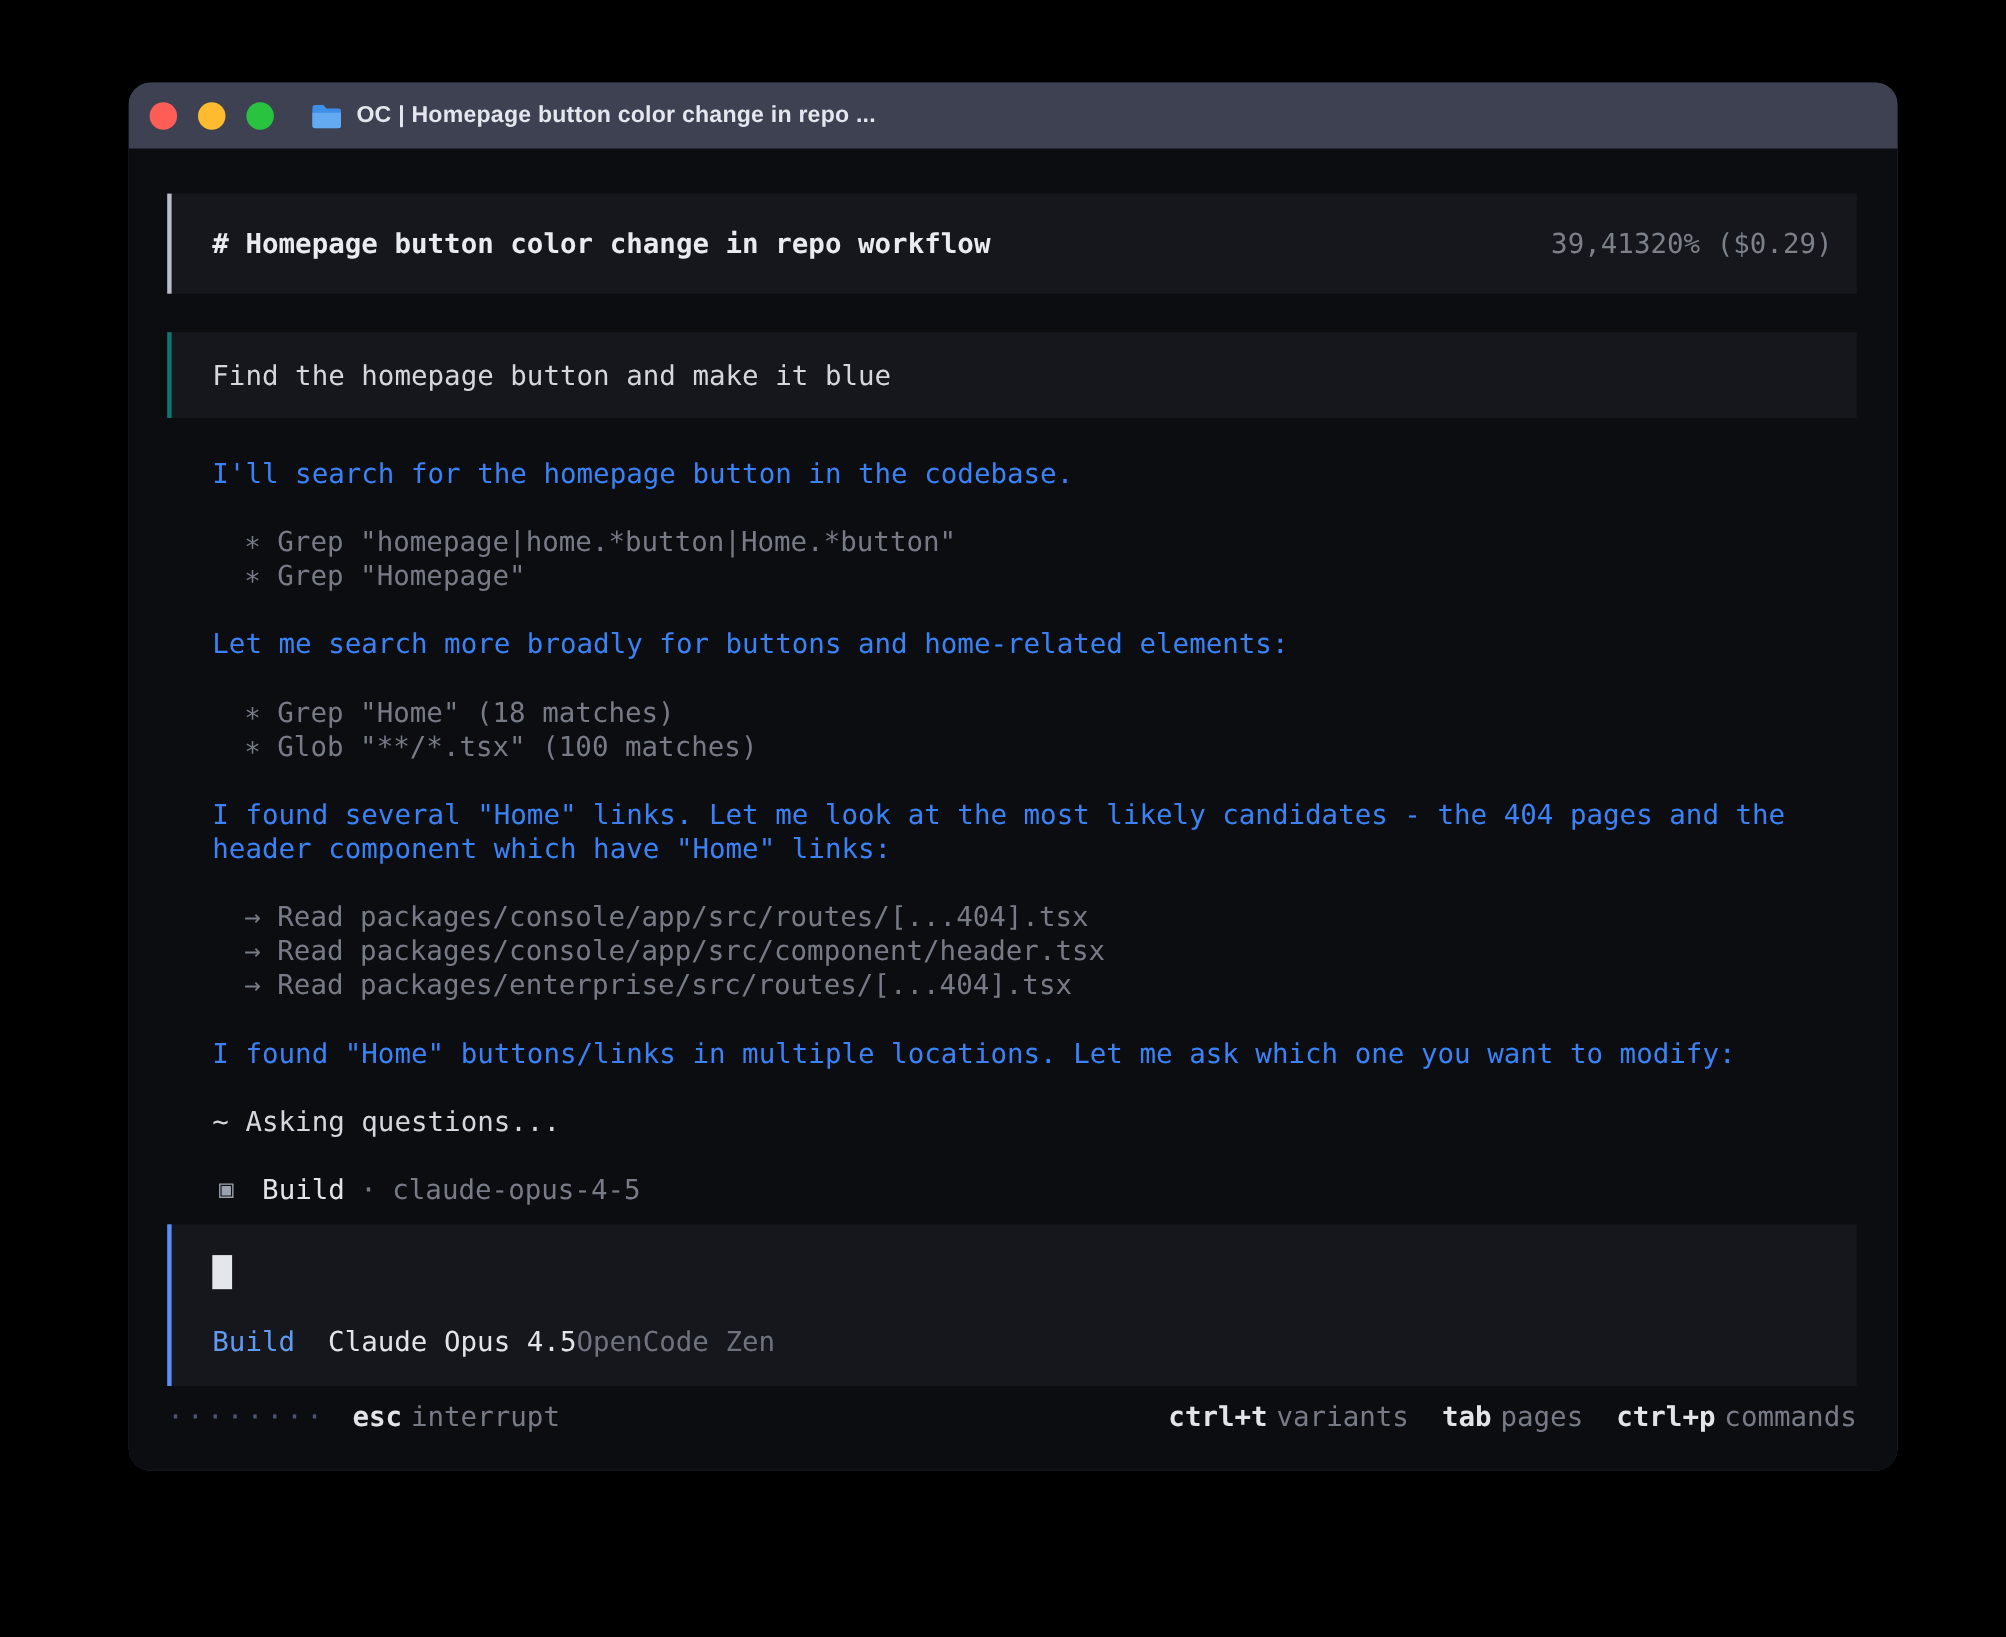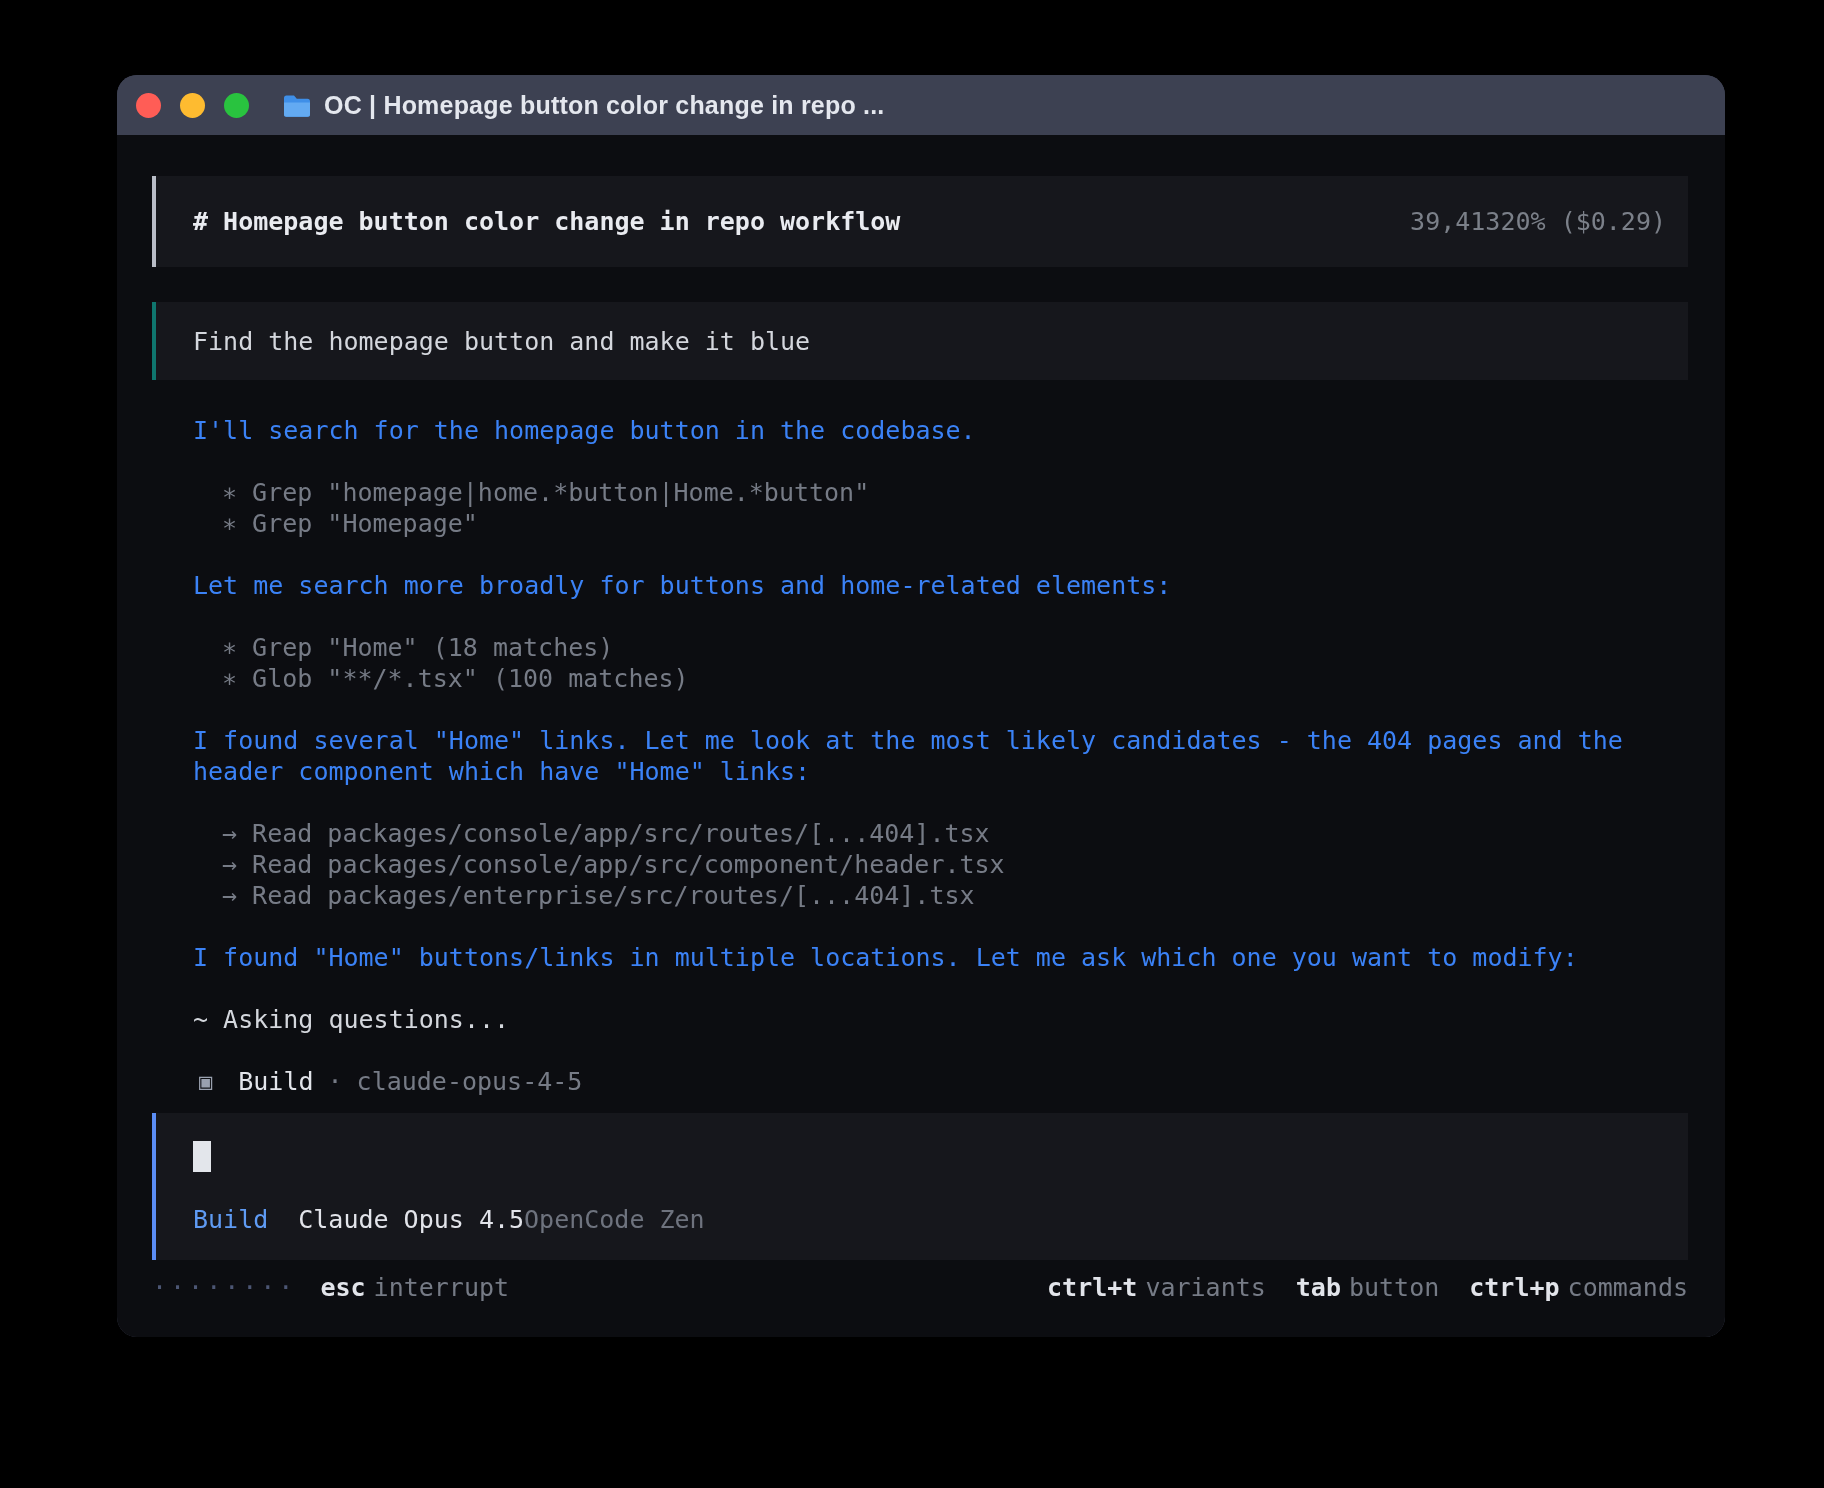--- a/index.html
+++ b/index.html
@@ -20,21 +20,21 @@
   }
   .lights { display: flex; gap: 19px; align-items: center; }
   .light { width: 25px; height: 25px; border-radius: 50%; }
   .light.red    { background: #ff5d56; }
   .light.yellow { background: #febb30; }
   .light.green  { background: #29c33f; }
   .folder { margin-left: 34px; display: flex; align-items: center; }
   .win-title {
     margin-left: 13px;
     font-family: "Liberation Sans", sans-serif;
-    font-weight: bold; font-size: 25px; color: #e4e7ee;
+    font-weight: bold; font-size: 21px; color: #e4e7ee;
     letter-spacing: 0.2px; white-space: nowrap;
   }
 
   .terminal {
     height: 1472px; background: #0c0d11;
     padding: 41px 37px 0 35px;
     font-size: 25px; line-height: 31px; color: #d4d7dd;
   }
 
   .block { background: #16171c; }
@@ -178,21 +178,21 @@
         <span class="hint-key">esc</span>
         <span class="hint-label">interrupt</span>
       </span>
       <span class="footer-right">
         <span class="hint">
           <span class="hint-key">ctrl+t</span>
           <span class="hint-label">variants</span>
         </span>
         <span class="hint">
           <span class="hint-key">tab</span>
-          <span class="hint-label">button</span>
+          <span class="hint-label">pages</span>
         </span>
         <span class="hint">
           <span class="hint-key">ctrl+p</span>
           <span class="hint-label">commands</span>
         </span>
       </span>
     </div>
 
   </div>
 </div>

